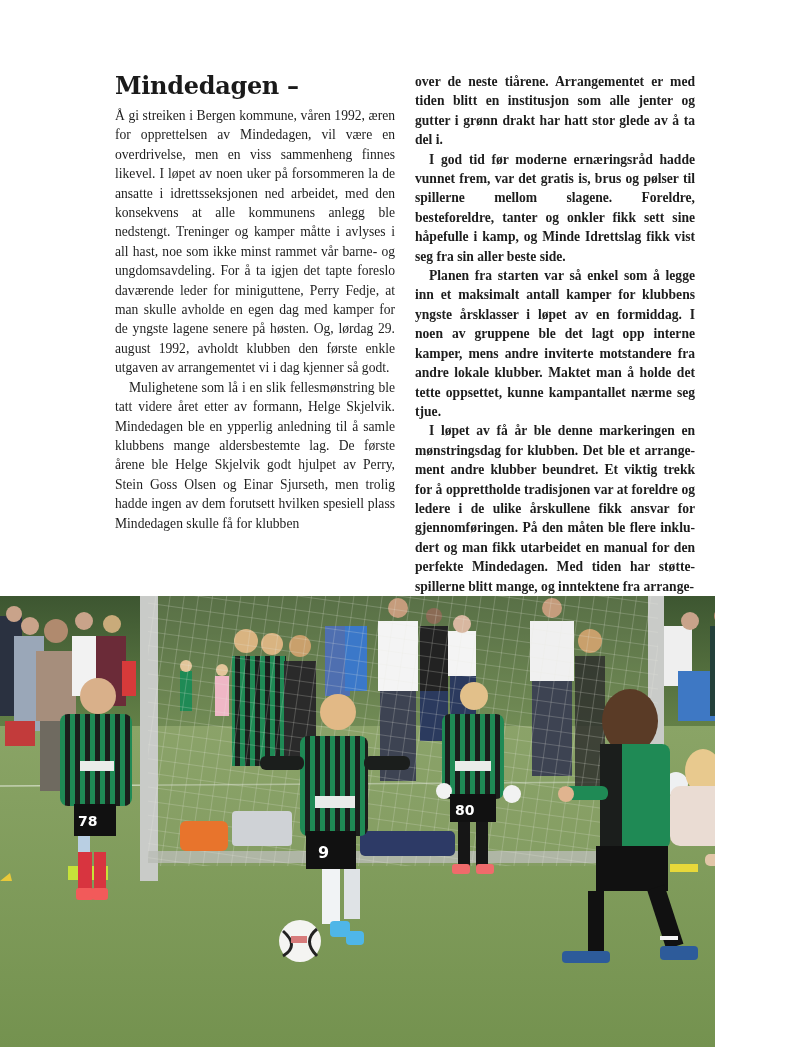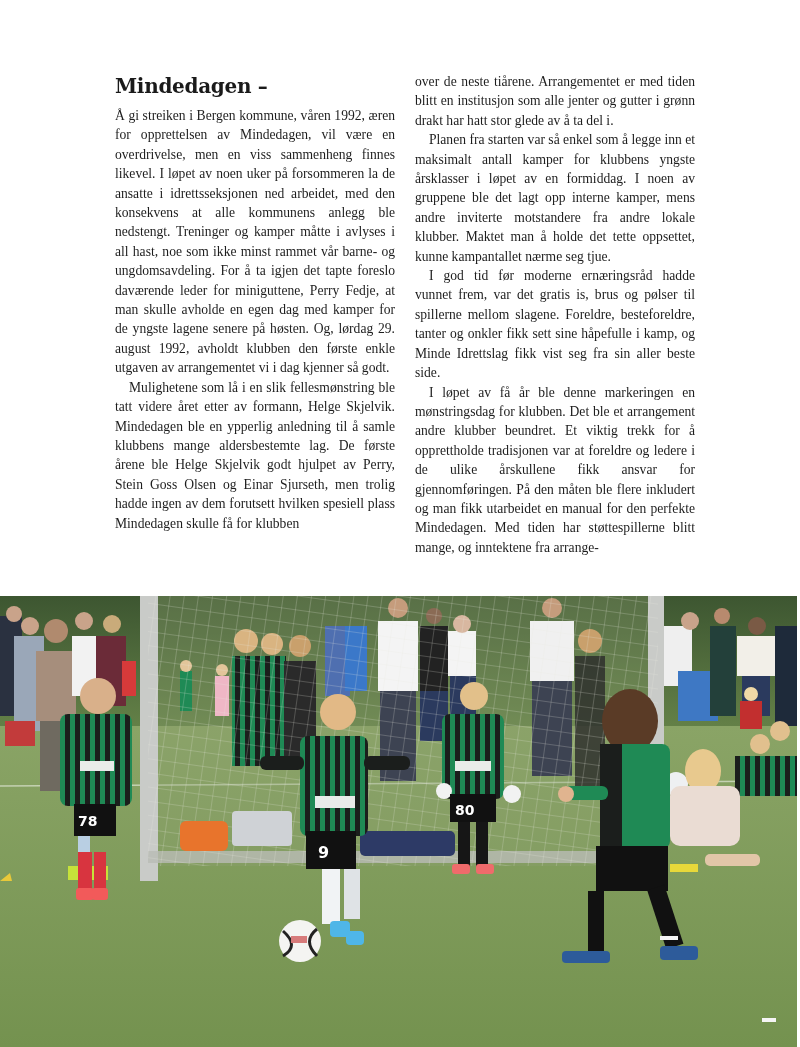--- a/index.html
+++ b/index.html
@@ -13,63 +13,63 @@
       top: 72px;
       width: 280px;
       font-family: "Liberation Serif", "DejaVu Serif", serif;
       font-size: 13.6px;
       line-height: 19.4px;
       text-align: justify;
       hyphens: manual;
       color: #1d1d1d;
     }
     .col-left { left: 115px; }
-    .col-right { left: 415px; }
+    .col-right { left: 415px; font-weight: bold; }
 
     .title {
       font-family: "DejaVu Serif", "Liberation Serif", serif;
       font-weight: bold;
-      font-size: 20px;
+      font-size: 24px;
       line-height: 22px;
       margin-top: 3px;
       margin-bottom: 9px;
       color: #1a1a1a;
       letter-spacing: -0.3px;
     }
     .col p { margin: 0; }
     .col p.indent { text-indent: 14px; }
     .col p.noindent { text-indent: 0; }
 
     
     .photo {
       position: absolute;
       left: 0; top: 596px;
-      width: 797px; height: 451px;
+      width: 715px; height: 451px;
       overflow: hidden;
       background: #6f8a52;
     }
     .photo svg { display: block; }
   </style>
 </head>
 <body>
 
 <div class="page">
 
   <div class="col col-left">
     <h1 class="title">
       <span>Mindedagen –</span><br>
     </h1>
     <p class="noindent">Å gi streiken i Bergen kommune, våren 1992, æren for opprettelsen av Mindedagen, vil være en overdrivelse, men en viss sammenheng finnes likevel. I løpet av noen uker på forsommeren la de ansatte i idrettsseksjonen ned arbeidet, med den konsekvens at alle kommunens anlegg ble nedstengt. Treninger og kamper måtte i avlyses i all hast, noe som ikke minst rammet vår barne- og ungdomsavdeling. For å ta igjen det tapte foreslo daværende leder for miniguttene, Perry Fedje, at man skulle avholde en egen dag med kamper for de yngste lagene senere på høsten. Og, lørdag 29. august 1992, avholdt klubben den første enkle utgaven av arrangementet vi i dag kjenner så godt.</p>
     <p class="indent">Mulighetene som lå i en slik fellesmønstring ble tatt videre året etter av formann, Helge Skjel­vik. Mindedagen ble en ypperlig anledning til å samle klubbens mange aldersbestemte lag. De første årene ble Helge Skjelvik godt hjulpet av Perry, Stein Goss Olsen og Einar Sjurseth, men trolig hadde ingen av dem forutsett hvilken spe­siell plass Mindedagen skulle få for klubben</p>
   </div>
 
   <div class="col col-right">
     <p class="noindent">over de neste tiårene. Arrangementet er med tiden blitt en institusjon som alle jenter og gutter i grønn drakt har hatt stor glede av å ta del i.</p>
+    <p class="indent">I god tid før moderne ernæringsråd hadde vunnet frem, var det gratis is, brus og pølser til spillerne mellom slagene. Foreldre, besteforeldre, tanter og onkler fikk sett sine håpefulle i kamp, og Minde Idrettslag fikk vist seg fra sin aller beste side.</p>
     <p class="indent">Planen fra starten var så enkel som å legge inn et maksimalt antall kamper for klubbens yngste årsklasser i løpet av en formiddag. I noen av gruppene ble det lagt opp interne kamper, mens andre inviterte motstandere fra andre lokale klubber. Maktet man å holde det tette oppsettet, kunne kampantallet nærme seg tjue.</p>
-    <p class="indent">I god tid før moderne ernæringsråd hadde vunnet frem, var det gratis is, brus og pølser til spillerne mellom slagene. Foreldre, besteforeldre, tanter og onkler fikk sett sine håpefulle i kamp, og Minde Idrettslag fikk vist seg fra sin aller beste side.</p>
     <p class="indent">I løpet av få år ble denne markeringen en mønstringsdag for klubben. Det ble et arrange­ment andre klubber beundret. Et viktig trekk for å opprettholde tradisjonen var at foreldre og ledere i de ulike årskullene fikk ansvar for gjennomføringen. På den måten ble flere inklu­dert og man fikk utarbeidet en manual for den perfekte Mindedagen. Med tiden har støtte­spillerne blitt mange, og inntektene fra arrange-</p>
   </div>
 
   <div class="photo">
     <svg width="797" height="451" viewBox="0 0 797 451" xmlns="http://www.w3.org/2000/svg">
       <defs>
         <linearGradient id="turf" x1="0" y1="0" x2="0" y2="1">
           <stop offset="0" stop-color="#8aa466"></stop>
           <stop offset="1" stop-color="#74924f"></stop>
         </linearGradient>

